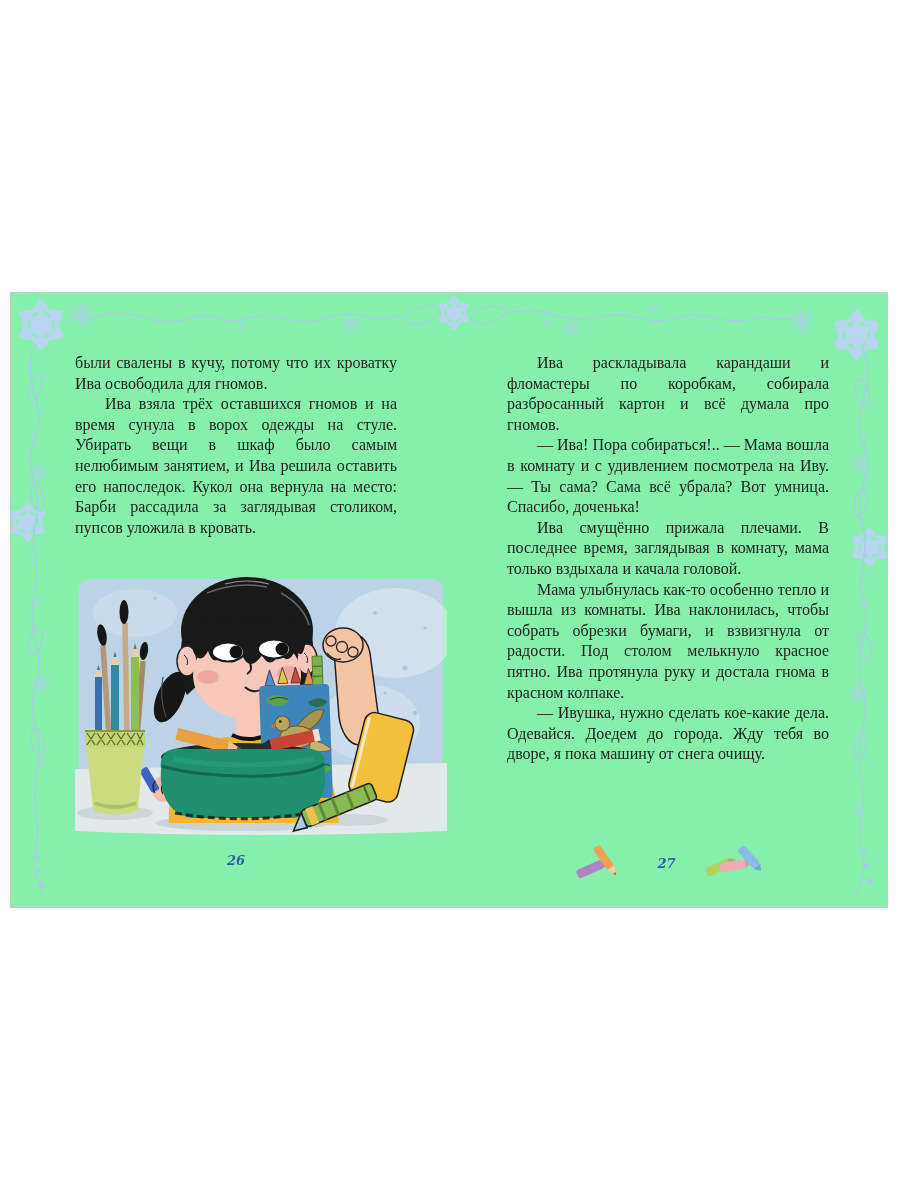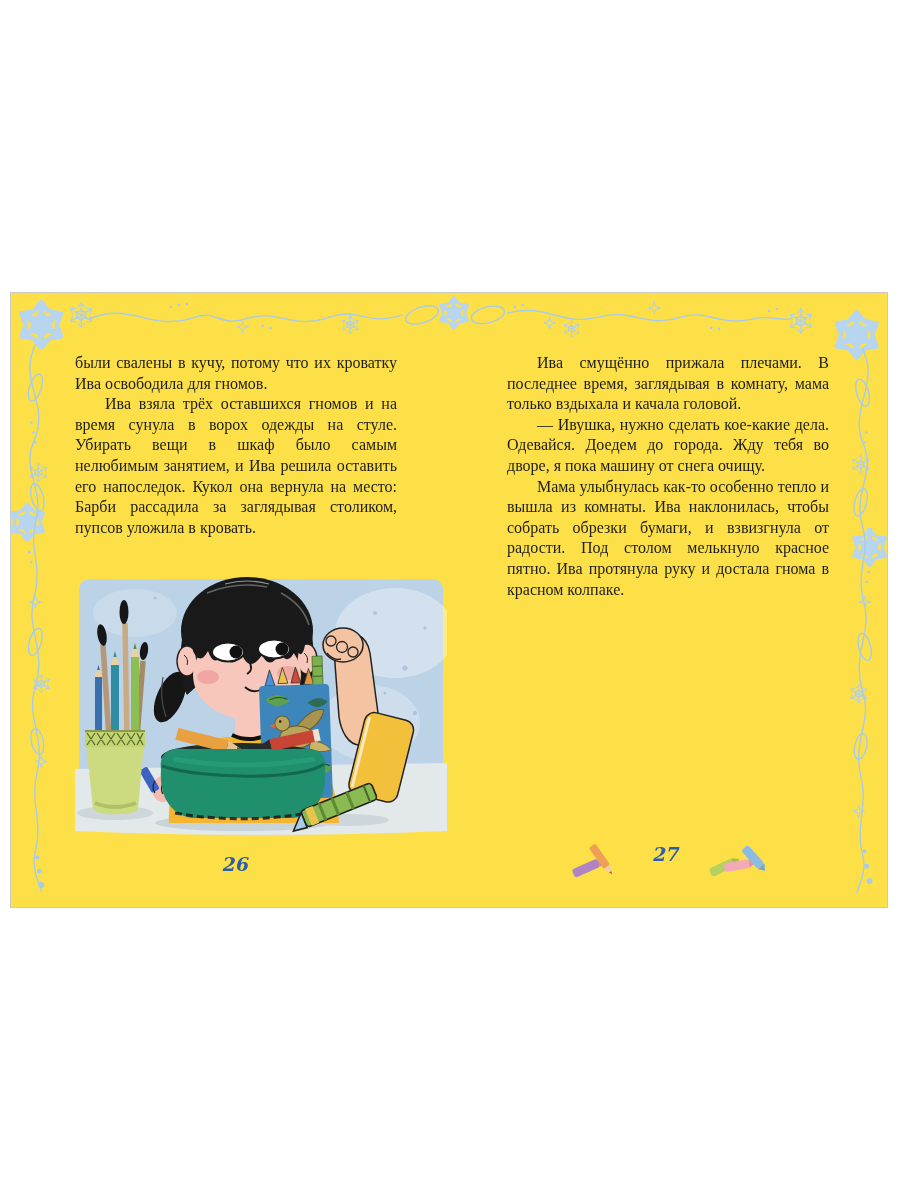--- a/index.html
+++ b/index.html
@@ -1,32 +1,32 @@
 <!DOCTYPE html>
 <html lang="ru"><head>
 <meta charset="utf-8">
 <style>
   html,body{margin:0;padding:0;}
   body{background:#ffffff;font-family:"Liberation Serif", serif;}
   .screen{position:relative;width:900px;height:1200px;background:#ffffff;overflow:hidden;}
-  .spread{position:absolute;left:10px;top:292px;width:878px;height:616px;background:#fde047;
+  .spread{position:absolute;left:10px;top:292px;width:878px;height:616px;background:#86efac;
           border:1px solid #c9c9c9;box-sizing:border-box;}
   .decor{position:absolute;left:0;top:0;width:100%;height:100%;pointer-events:none;}
   .col{position:absolute;top:60px;width:322px;}
   .col-left{left:64px;}
   .col-right{left:496px;}
   .col p{margin:0;font-family:"Liberation Serif", serif;font-size:16px;line-height:20.6px;
          text-align:justify;text-indent:30px;color:#1e1e1e;}
   .col p.no-indent{text-indent:0;}
   .illustration{position:absolute;left:64px;top:280px;width:372px;height:265px;}
   .pagenum{font-family:"DejaVu Serif", serif;font-style:italic;font-weight:bold;
-           font-size:19px;color:#2d5fa8;}
+           font-size:13px;color:#2d5fa8;}
   .pagenum-left{position:absolute;left:64px;top:560px;width:322px;text-align:center;}
   .pagenum-right-row{position:absolute;left:496px;top:550px;width:322px;height:40px;
-           display:flex;justify-content:center;gap:28px;}
+           display:flex;align-items:center;justify-content:center;gap:28px;}
   .crayon-svg{display:block;}
 </style>
 </head>
 <body>
 
 <div class="screen">
   <div class="spread">
 
     <svg class="decor" viewBox="0 0 878 616" aria-hidden="true">
       <defs>
@@ -127,23 +127,25 @@
     </svg>
 
     <div class="col col-left">
 
     <p class="no-indent">были свалены в кучу, потому что их кроватку Ива освободила для гномов.</p>
         <p>Ива взяла трёх оставшихся гномов и на время сунула в ворох одежды на стуле. Убирать вещи в шкаф было самым нелюбимым занятием, и Ива решила оставить его напоследок. Кукол она вернула на место: Барби рассадила за заглядывая столиком, пупсов уложила в кровать.</p>
       </div>
 
     <div class="col col-right">
 
+    <p>Ива раскладывала карандаши и фломастеры по коробкам, собирала разбросанный картон и всё думала про гномов.</p>
+        <p>— Ива! Пора собираться!.. — Мама вошла в комнату и с удивлением посмотрела на Иву. — Ты сама? Сама всё убрала? Вот умница. Спасибо, доченька!</p>
         <p>Ива смущённо прижала плечами. В последнее время, заглядывая в комнату, мама только вздыхала и качала головой.</p>
+        <p>Мама улыбнулась как-то особенно тепло и вышла из комнаты. Ива наклонилась, чтобы собрать обрезки бумаги, и взвизгнула от радости. Под столом мелькнуло красное пятно. Ива протянула руку и достала гнома в красном колпаке.</p>
         <p>— Ивушка, нужно сделать кое-какие дела. Одевайся. Доедем до города. Жду тебя во дворе, я пока машину от снега очищу.</p>
-        <p>Мама улыбнулась как-то особенно тепло и вышла из комнаты. Ива наклонилась, чтобы собрать обрезки бумаги, и взвизгнула от радости. Под столом мелькнуло красное пятно. Ива протянула руку и достала гнома в красном колпаке.</p>
       </div>
 
     <svg class="illustration" viewBox="0 0 372 265" role="img" aria-label="Девочка с тёмными волосами в жёлтой кофте разбирает цветные карандаши над зелёным пеналом; слева стакан с кистями и карандашами, рядом коробка с птицей и листьями, на столе лежит зелёный карандаш">
 
       <rect x="4" y="6" width="364" height="200" rx="10" fill="#bcd2e6"></rect>
       <ellipse cx="320" cy="60" rx="60" ry="45" fill="#ffffff" opacity="0.35"></ellipse>
       <ellipse cx="295" cy="150" rx="50" ry="38" fill="#ffffff" opacity="0.25"></ellipse>
       <ellipse cx="60" cy="40" rx="42" ry="24" fill="#ffffff" opacity="0.2"></ellipse>
       <g fill="#8fb3d6" opacity="0.55">
         <circle cx="300" cy="40" r="2"></circle>

